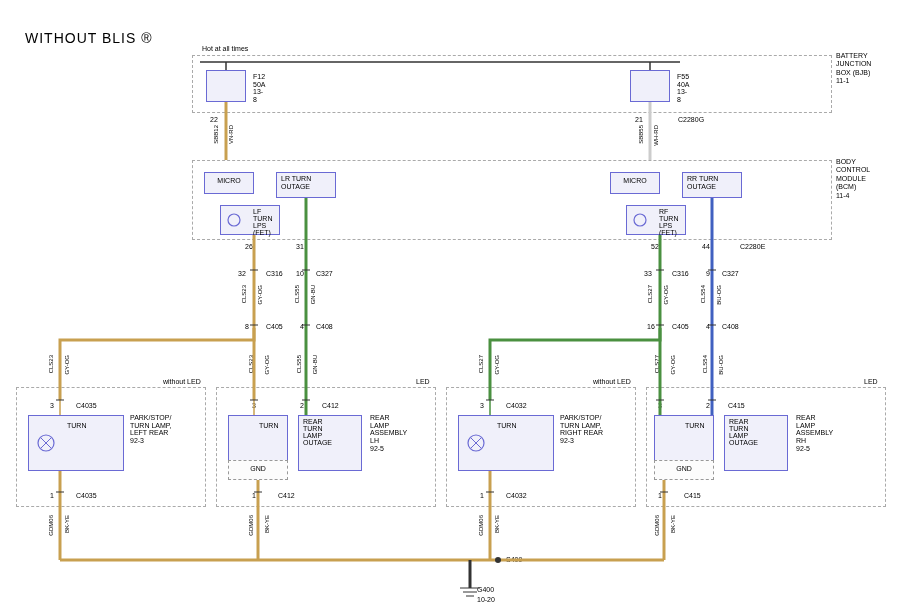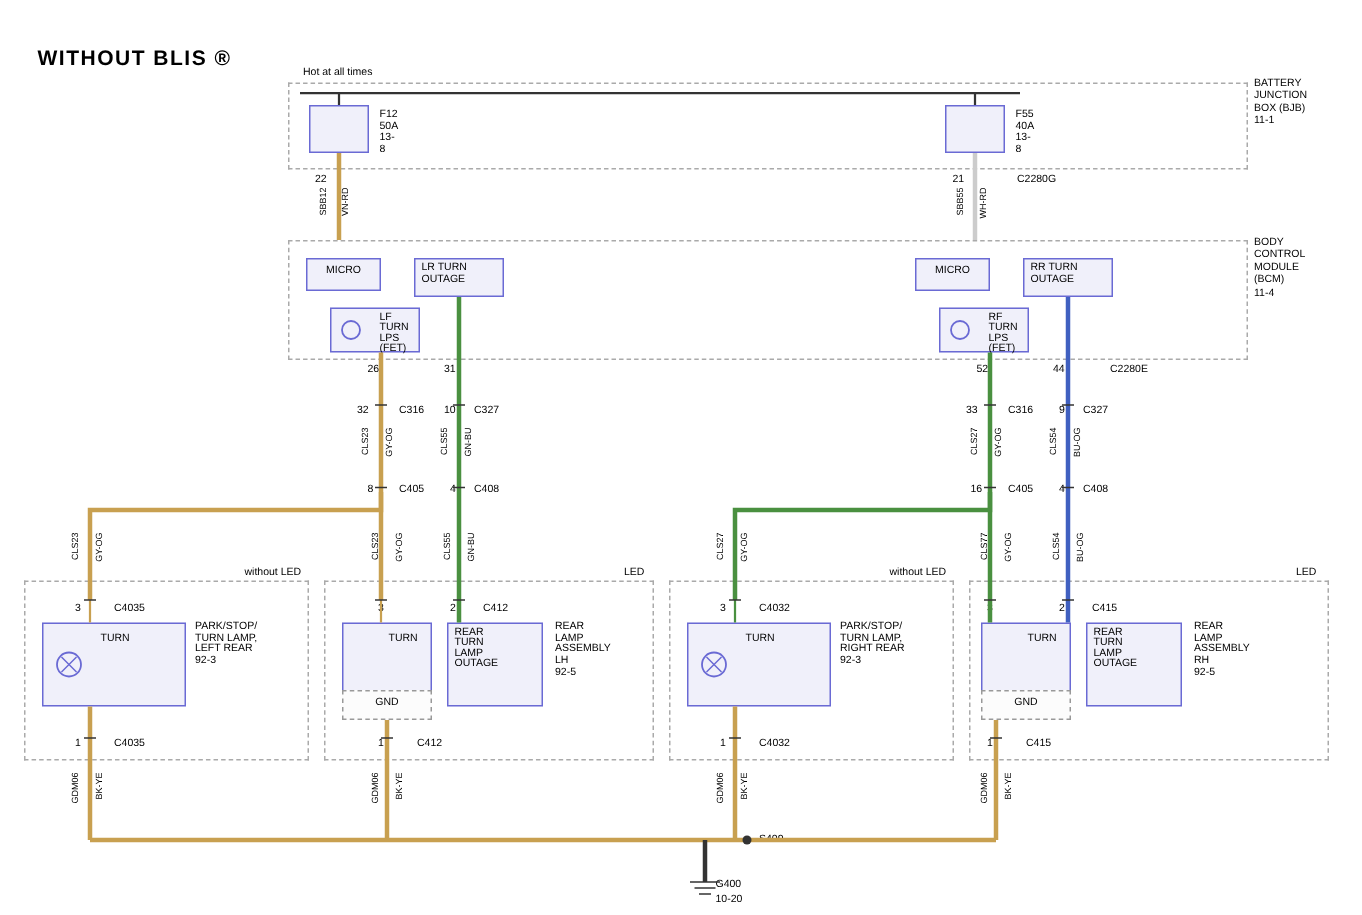--- a/index.html
+++ b/index.html
@@ -1,17 +1,17 @@
 <!DOCTYPE html>
 <html><head>
 <meta charset="utf-8">
 <style>
   * { box-sizing: border-box; margin: 0; padding: 0; }
   body { width: 908px; height: 610px; font-family: Arial, sans-serif; font-size: 8px; background: #fff; position: relative; overflow: hidden; }
-  .title { position: absolute; top: 30px; left: 25px; font-size: 14px; font-weight: bold; letter-spacing: 1px; }
+  .title { position: absolute; top: 30px; left: 25px; font-size: 14px; font-weight: normal; letter-spacing: 1px; }
   .micro-label { position: absolute; font-size: 7px; }
   .box { position: absolute; border: 1px solid #6a6ad4; background: #f0f0fa; }
   .box.dashed { border: 1px dashed #999; background: #fcfcfc; }
   .box.outer { border: 1px dashed #aaa; background: transparent; }
   .box-label { font-size: 7px; padding: 2px; line-height: 1.2; }
   .wire-label { position: absolute; font-size: 6px; }
   .pin-label { position: absolute; font-size: 7px; }
   .vert-text { writing-mode: vertical-rl; transform: rotate(180deg); }
   svg { position: absolute; top: 0; left: 0; pointer-events: none; }
   .wire { stroke-width: 1.5; fill: none; }

